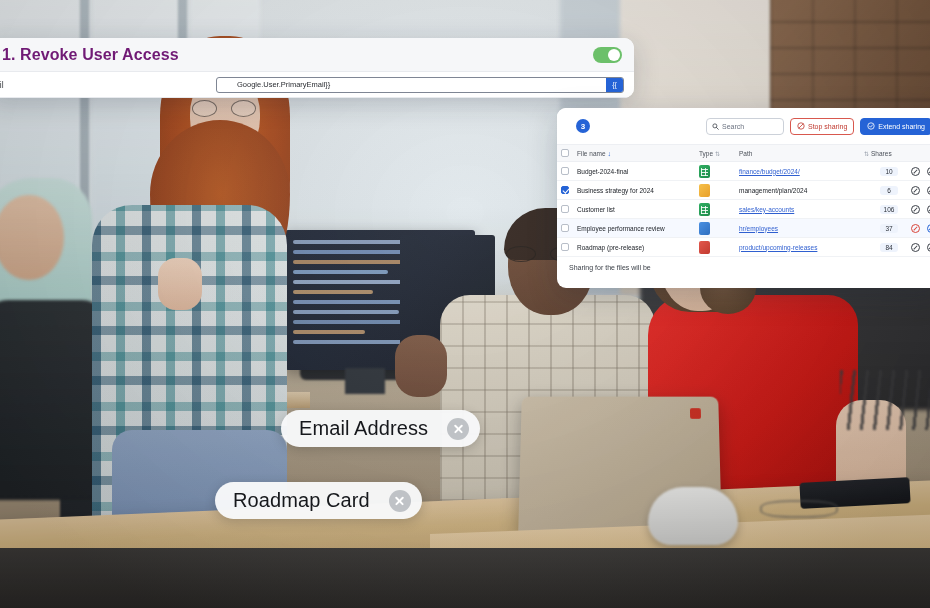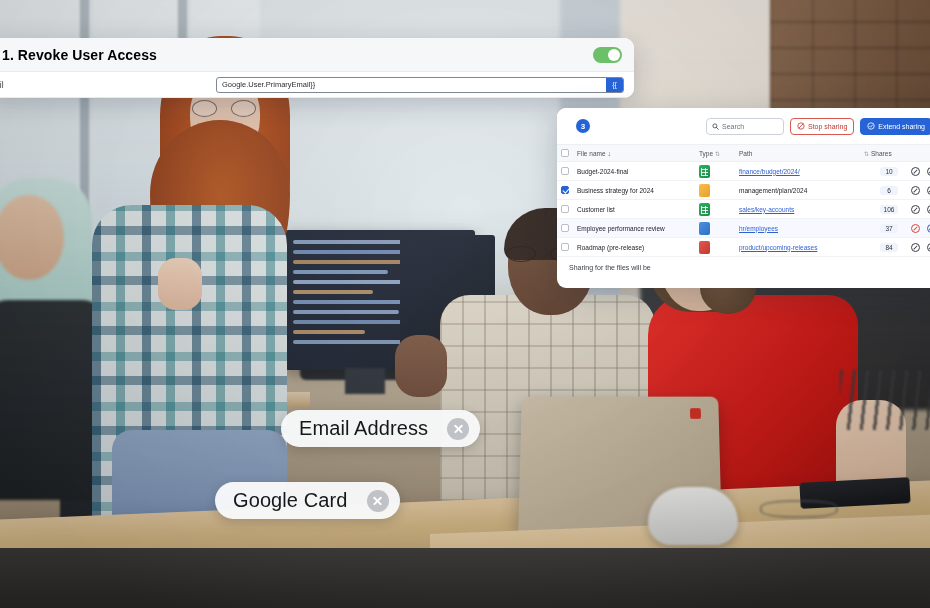--- a/index.html
+++ b/index.html
@@ -288,21 +288,21 @@
   }
   .revoke-head {
     position: relative;
     height: 34px;
     background: #f6f7f9;
     border-bottom: 1px solid #e8eaee;
     display: flex; align-items: center;
     padding: 0 12px 0 14px;
   }
   .revoke-title {
-    font-size: 14px; font-weight: bold; color: #000000; letter-spacing: .1px;
+    font-size: 16px; font-weight: bold; color: #701a75; letter-spacing: .1px;
   }
   .toggle {
     position: absolute; right: 12px; top: 9px;
     width: 29px; height: 16px; border-radius: 9px;
     background: #6cc06a;
   }
   .toggle .knob {
     position: absolute; right: 2px; top: 2px;
     width: 12px; height: 12px; border-radius: 50%;
     background: #fff;
@@ -314,21 +314,21 @@
     background: #fff;
   }
   .revoke-label {
     font-size: 8.5px; color: #3a3d42; width: 228px; padding-left: 0;
   }
   .revoke-input {
     position: relative; flex: 1; height: 16px;
     border: 1px solid #7f8694; border-radius: 3px;
     background: #fff;
     display: flex; align-items: center;
-    padding-left: 5px;
+    padding-left: 20px;
     overflow: hidden;
   }
   .revoke-input .val {
     font-size: 7.5px; color: #2b2e33; white-space: nowrap;
   }
   .revoke-btn {
     position: absolute; right: 0; top: 0;
     width: 17px; height: 100%;
     background: #2563d6; color: #fff;
     font-size: 7px; display: flex; align-items: center; justify-content: center;
@@ -712,17 +712,17 @@
     </table>
 
     <div class="files-note">Sharing for the files will be</div>
   </div>
 
   <div class="pill pill-email">
     <span class="txt">Email Address</span>
     <span class="x"></span>
   </div>
   <div class="pill pill-cc">
-    <span class="txt">Google Card</span>
+    <span class="txt">Roadmap Card</span>
     <span class="x"></span>
   </div>
 
 </div>
 
 </body></html>

